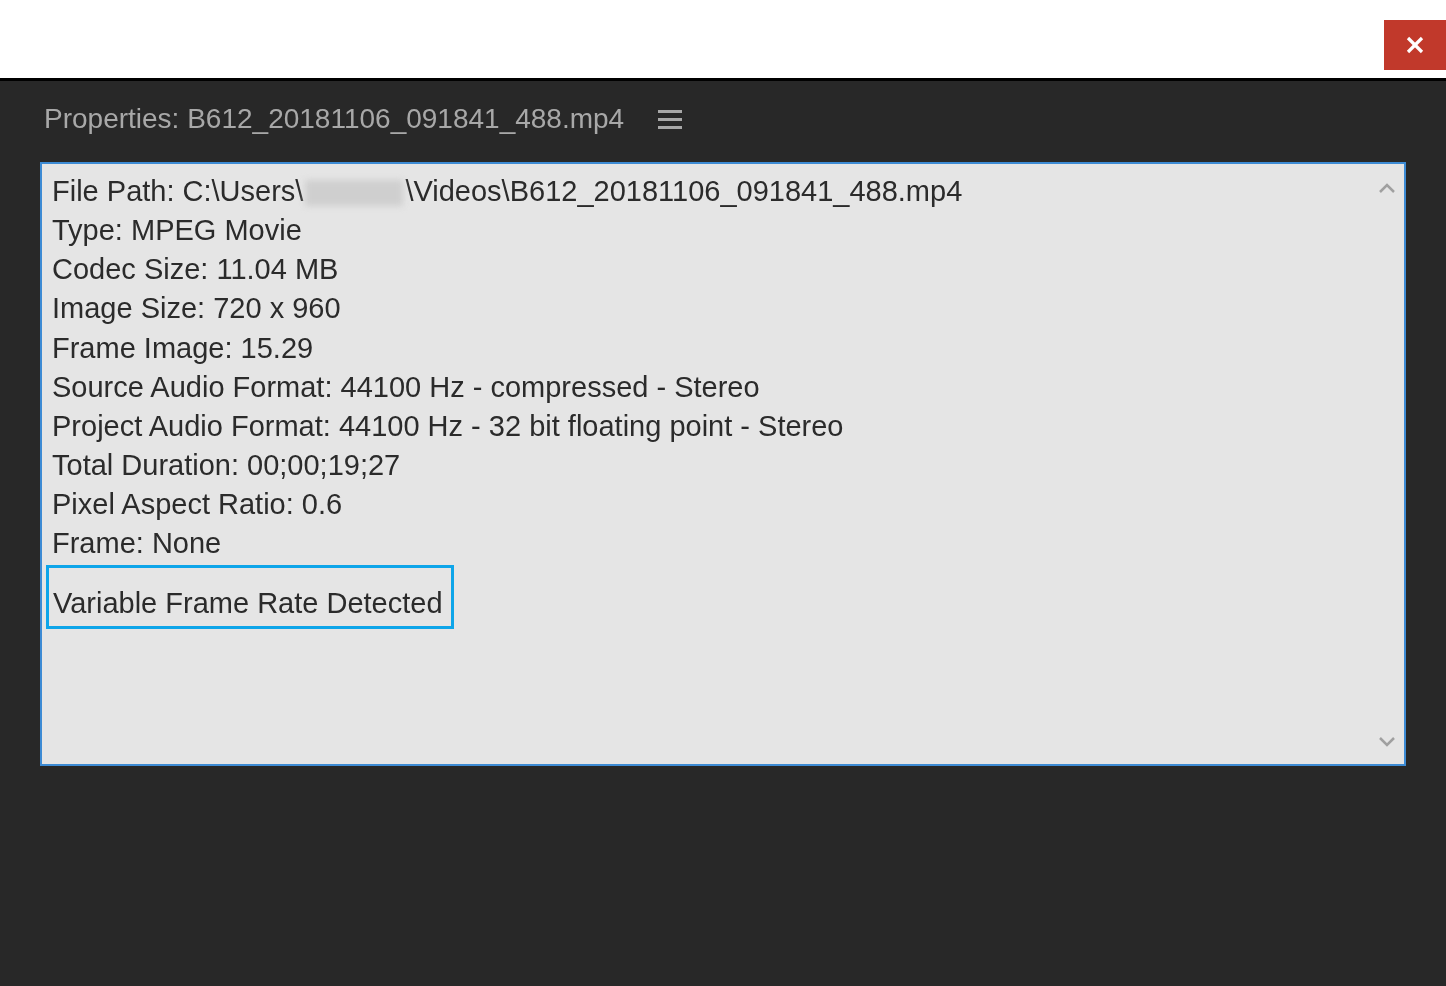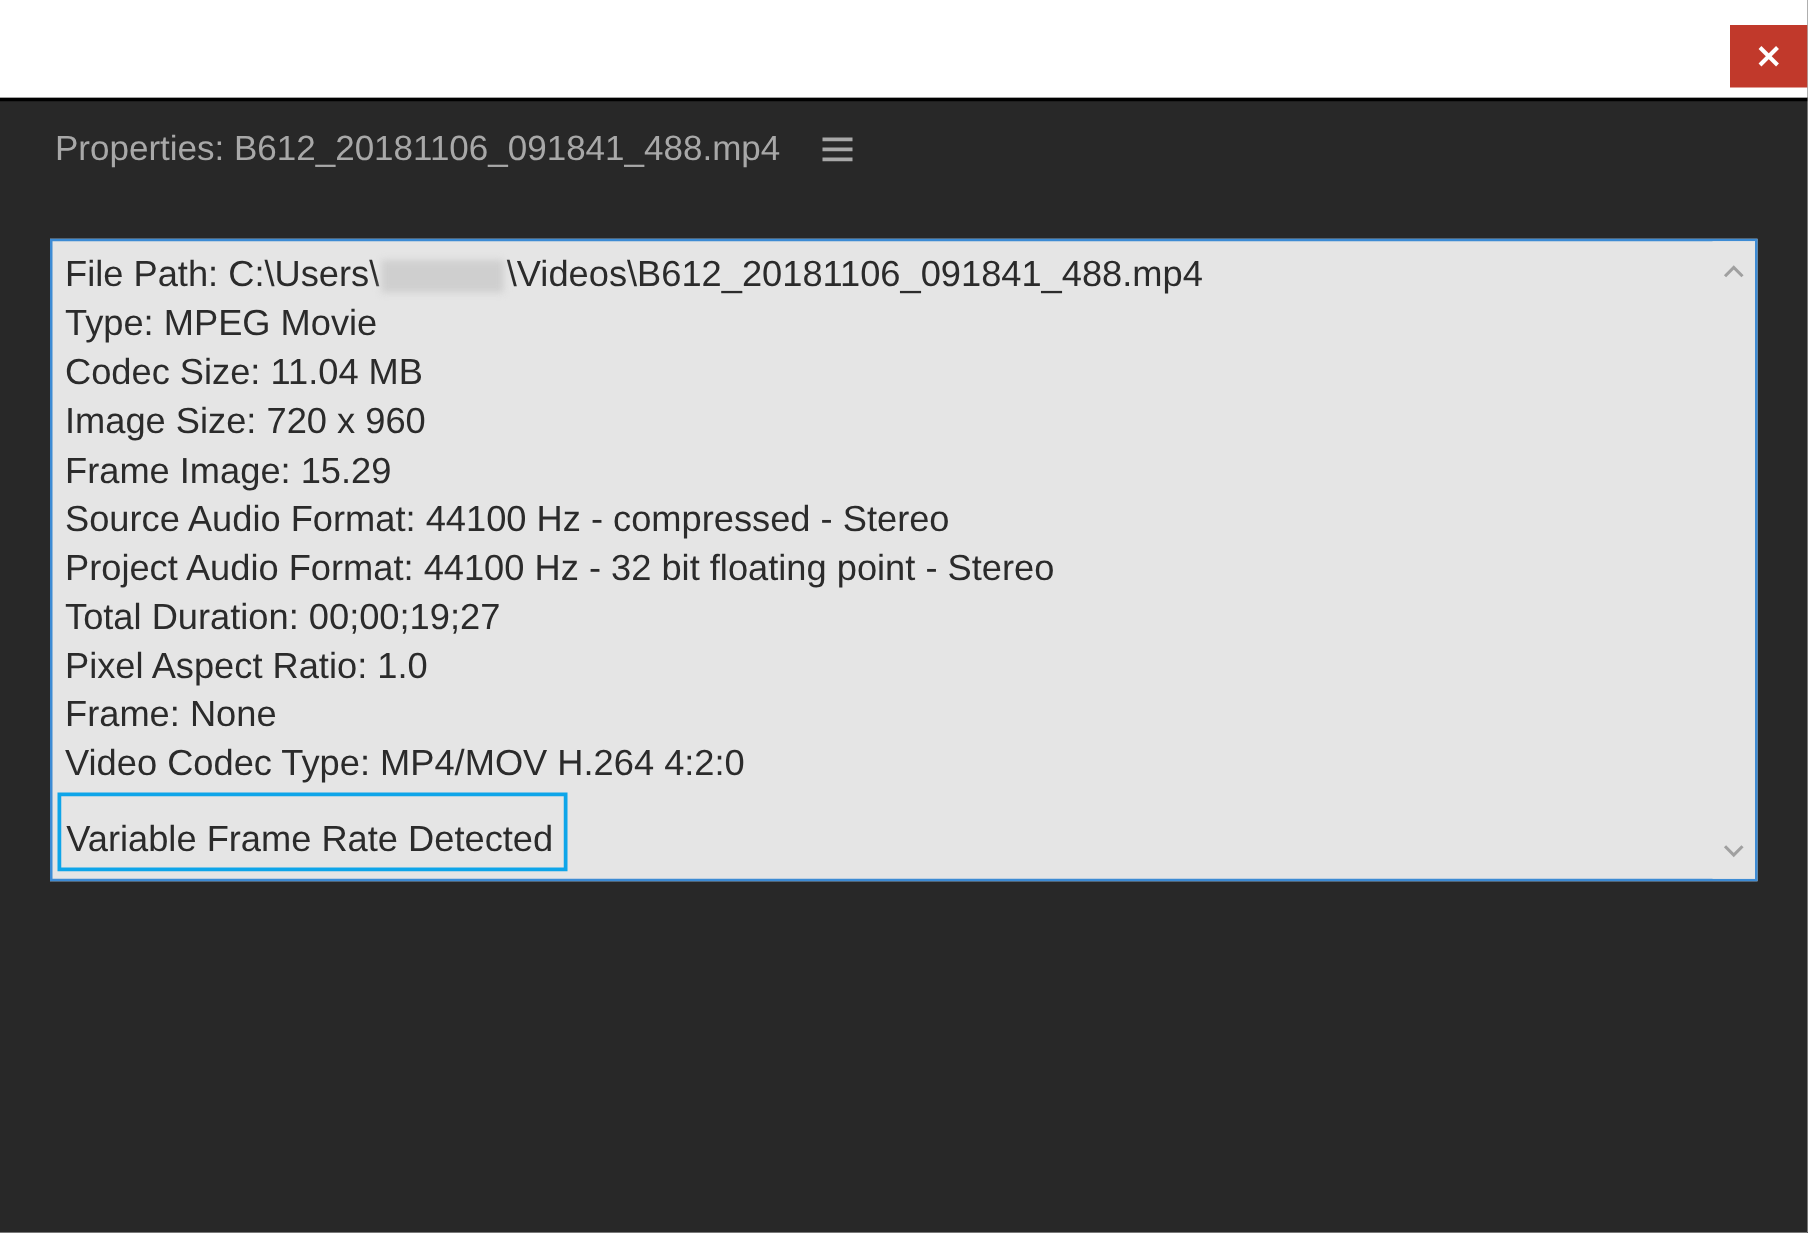--- a/index.html
+++ b/index.html
@@ -41,21 +41,21 @@
     width: 100%;
     height: calc(986px - 78px);
     background: #282828;
     border-top: 3px solid #000;
     padding: 22px 40px 40px 40px;
   }
   .panel-header {
     display: flex;
     align-items: center;
     gap: 30px;
-    margin-bottom: 56px;
+    margin-bottom: 27px;
     margin-left: 4px;
   }
   .panel-title {
     color: #a8a8a8;
     font-size: 28px;
     font-weight: 400;
   }
   .hamburger-icon {
     display: flex;
     flex-direction: column;
@@ -64,21 +64,21 @@
     padding: 4px;
   }
   .hamburger-icon span {
     width: 24px;
     height: 3px;
     background: #a8a8a8;
     display: block;
   }
   .properties-box {
     width: 100%;
-    height: 514px;
+    height: 604px;
     background: #e5e5e5;
     border: 2px solid #3d8bd4;
     position: relative;
     display: flex;
   }
   .properties-content {
     flex: 1;
     padding: 8px 10px;
     color: #2b2b2b;
     font-size: 29px;
@@ -165,27 +165,24 @@
       <div class="prop-line">
         <span>Source Audio Format: </span><span>44100 Hz - compressed - Stereo</span>
       </div>
       <div class="prop-line">
         <span>Project Audio Format: </span><span>44100 Hz - 32 bit floating point - Stereo</span>
       </div>
       <div class="prop-line">
         <span>Total Duration: </span><span>00;00;19;27</span>
       </div>
       <div class="prop-line">
-        <span>Pixel Aspect Ratio: </span><span>1.0</span>
+        <span>Pixel Aspect Ratio: </span><span>0.6</span>
       </div>
       <div class="prop-line">
         <span>Frame: </span><span>None</span>
-      </div>
-      <div class="prop-line">
-        <span>Video Codec Type: </span><span>MP4/MOV H.264 4:2:0</span>
       </div>
       <div class="prop-line">
         <span class="highlight-box">
           <span>Variable Frame Rate Detected</span>
         </span>
       </div>
     </div>
     <div class="scrollbar">
       <div class="scroll-arrow">
         <svg width="18" height="12" viewBox="0 0 18 12">

